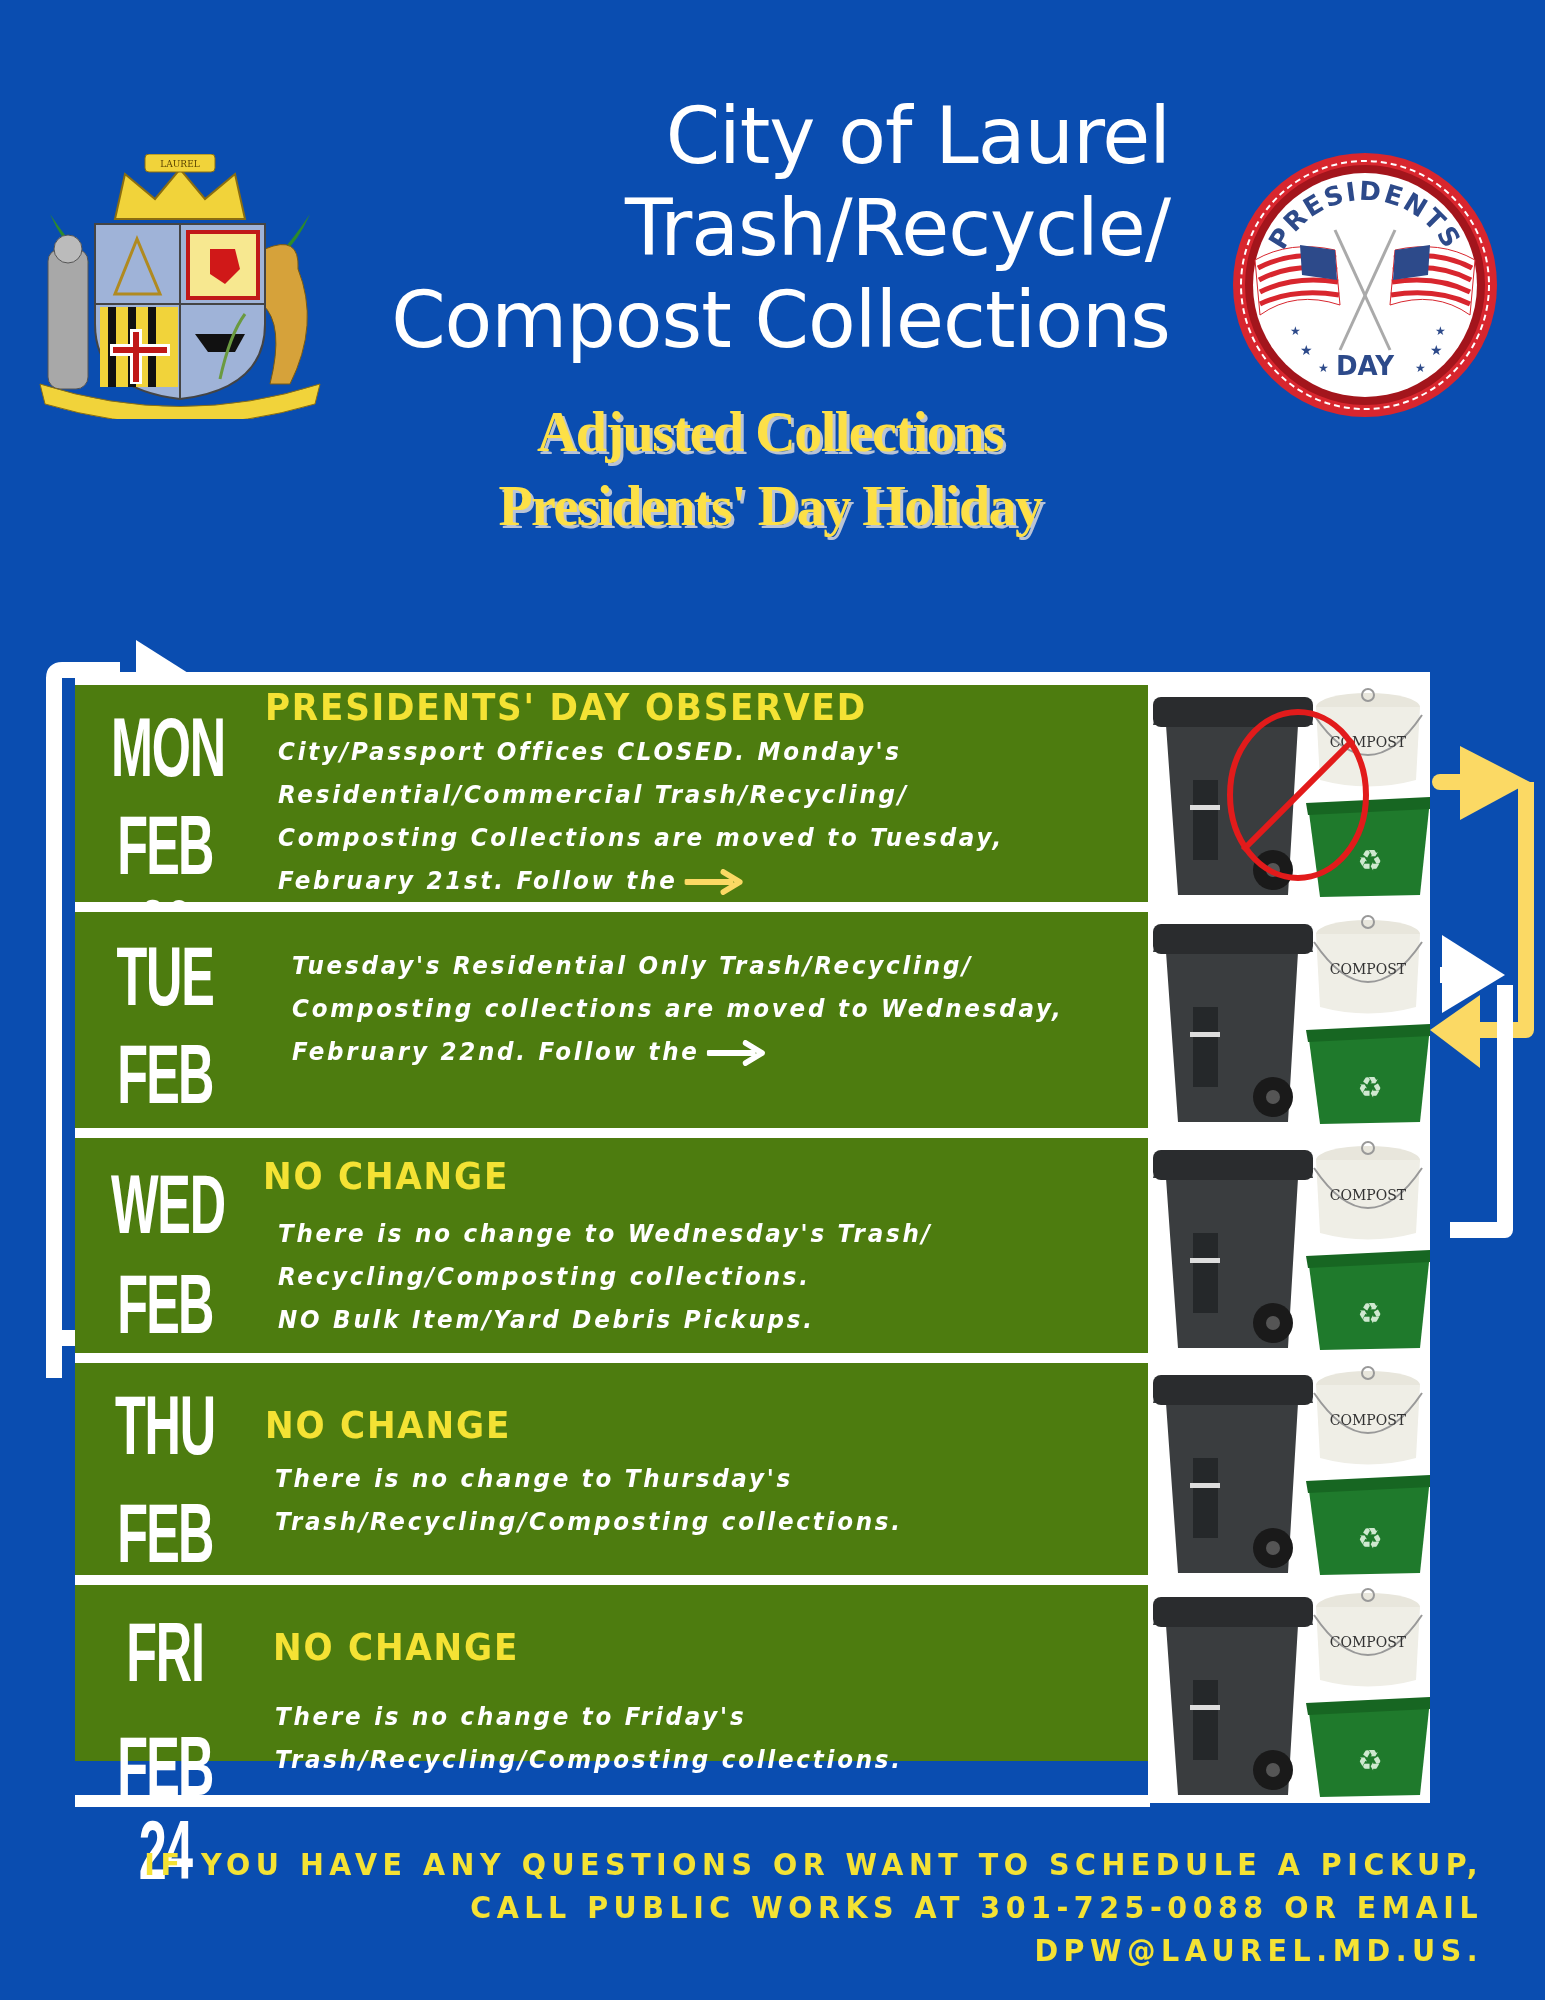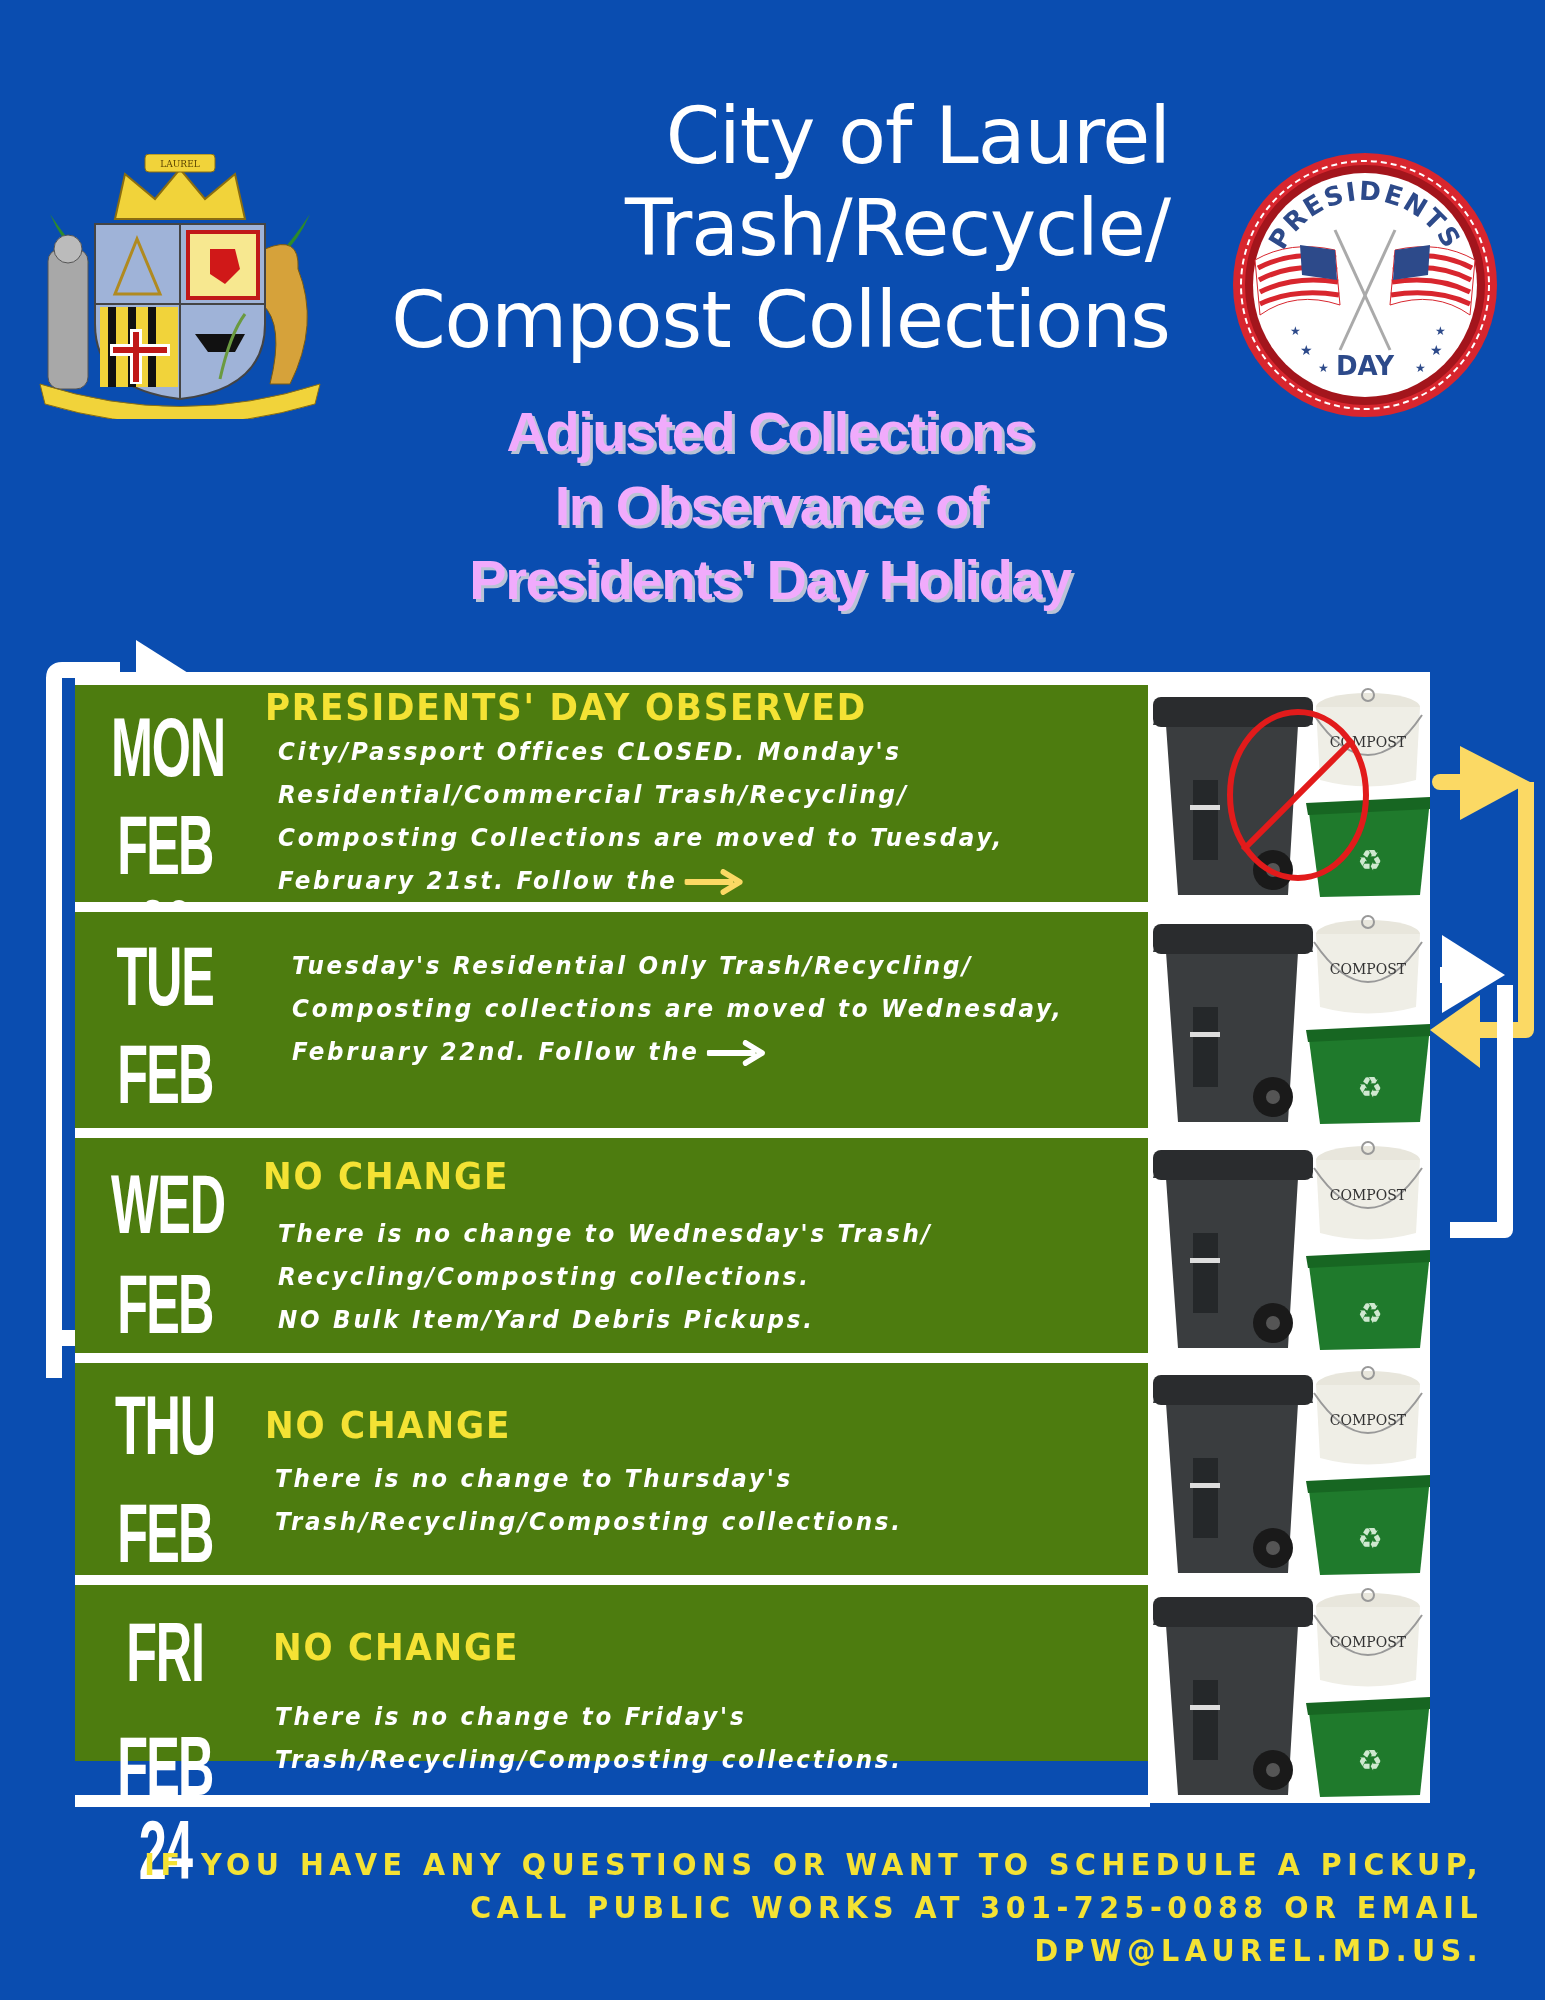--- a/index.html
+++ b/index.html
@@ -3,21 +3,21 @@
 <meta charset="utf-8">
 <style>
   * { box-sizing: border-box; margin: 0; padding: 0; }
   html, body { width: 1545px; height: 2000px; background: #0a4db0; overflow: hidden; }
   body { position: relative; font-family: "DejaVu Sans", sans-serif; color: #fff; }
 
   
   .title-block { position: absolute; left: 330px; top: 90px; width: 840px; text-align: right; }
   .title-line { font-family: "DejaVu Sans", sans-serif; font-size: 78px; line-height: 92px; color: #fff; letter-spacing: -1px; }
   .subtitle-block { position: absolute; left: 340px; top: 395px; width: 860px; text-align: center; }
-  .subtitle-line { font-family: Liberation Sans, sans-serif; font-weight: bold; font-size: 56px; line-height: 74px; color: #f0abfc; text-shadow: 3px 3px 0 #b9c3d6; letter-spacing: -1.5px; }
+  .subtitle-line { font-family: Liberation Serif, serif; font-weight: bold; font-size: 56px; line-height: 74px; color: #fde047; text-shadow: 3px 3px 0 #b9c3d6; letter-spacing: -1.5px; }
 
   
   .crest { position: absolute; left: 30px; top: 154px; width: 300px; height: 265px; }
 
   
   .badge { position: absolute; left: 1230px; top: 150px; width: 270px; height: 270px; }
 
   
   .row { position: absolute; left: 75px; width: 1075px; background: #4d7c0f; }
   .row-frame { position: absolute; left: 75px; background: #fff; }
@@ -78,21 +78,20 @@
 </div>
 
 <div class="title-block">
   <div class="title-line">City of Laurel</div>
   <div class="title-line">Trash/Recycle/</div>
   <div class="title-line">Compost Collections</div>
 </div>
 
 <div class="subtitle-block">
   <div class="subtitle-line">Adjusted Collections</div>
-  <div class="subtitle-line">In Observance of</div>
   <div class="subtitle-line">Presidents' Day Holiday</div>
 </div>
 
 <div class="badge">
   <svg width="270" height="270" viewBox="0 0 270 270">
     <defs>
       <path id="arcTop" d="M45 140 A90 90 0 0 1 225 140"></path>
       <path id="arcBot" d="M85 205 A70 70 0 0 0 185 205"></path>
     </defs>
     <circle cx="135" cy="135" r="132" fill="#d8262e"></circle>

